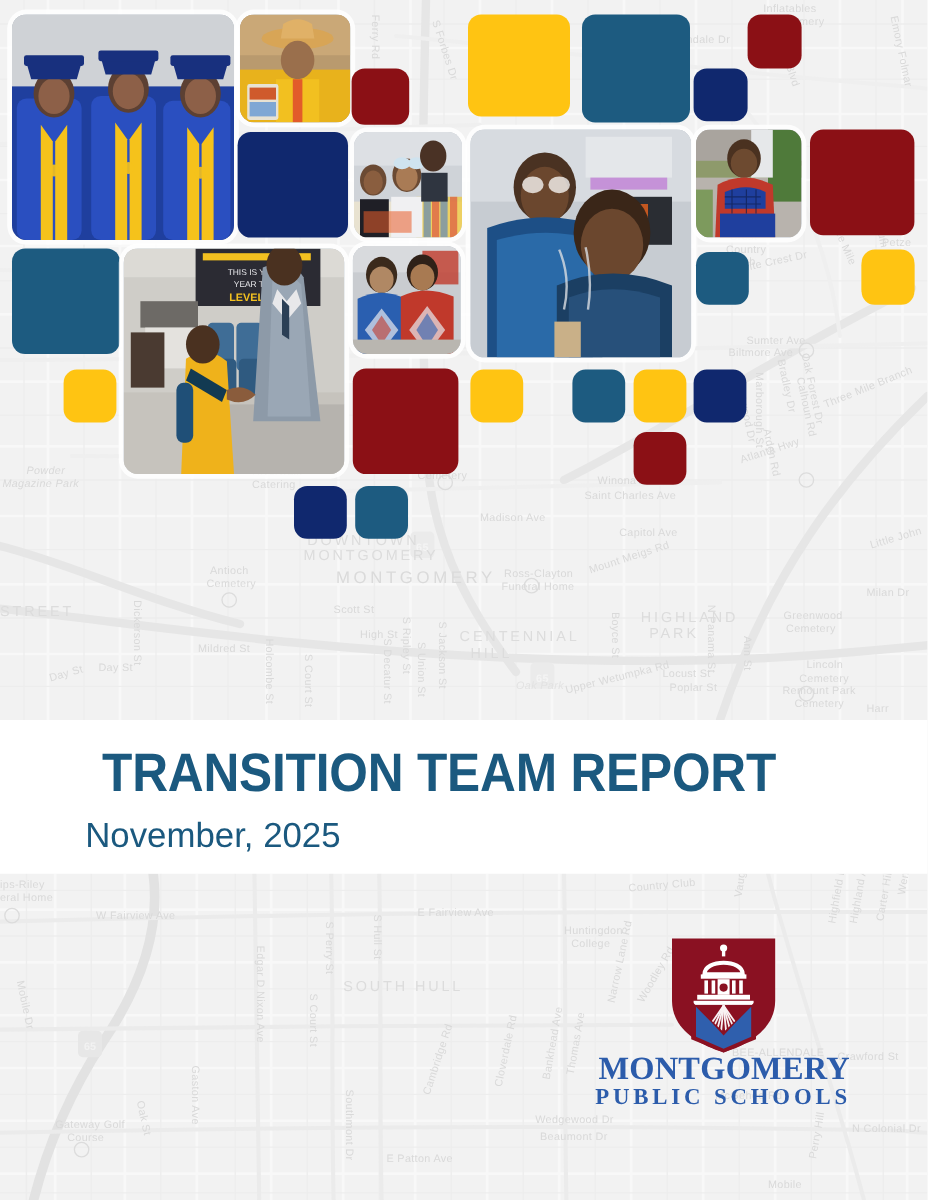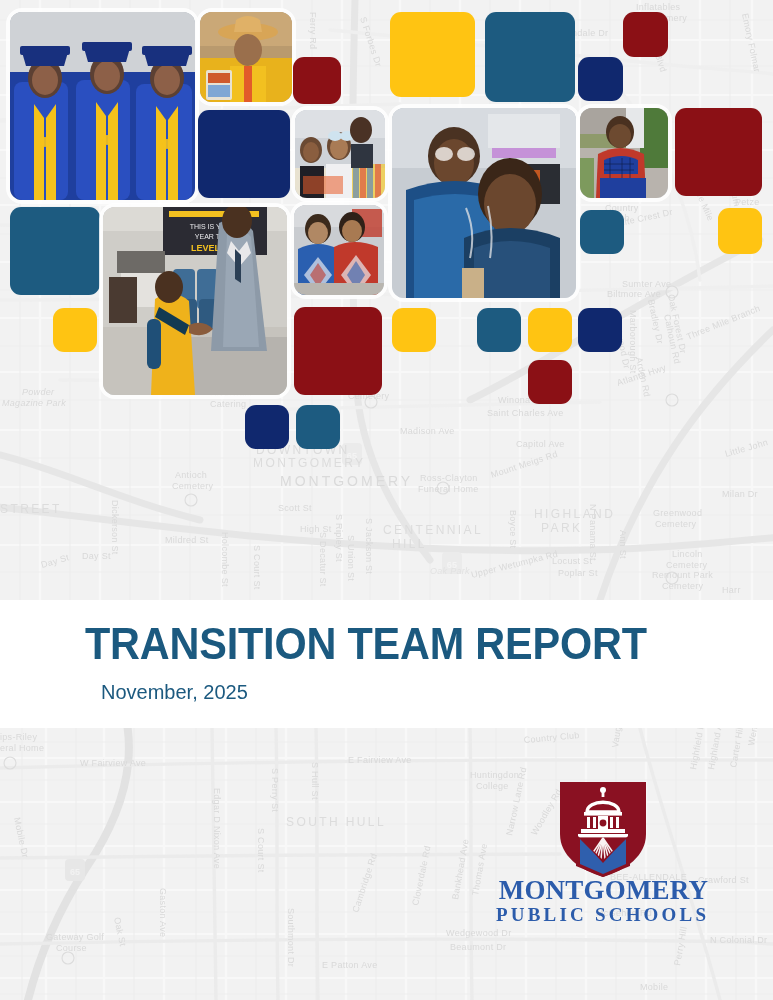--- a/index.html
+++ b/index.html
@@ -36,24 +36,24 @@
     color:#1b597f;
     font-family:"Liberation Sans", sans-serif;
     font-weight:bold;
     font-size:45px;
     letter-spacing:-0.2px;
     transform:scaleX(.92);
     transform-origin:left center;
     white-space:nowrap;
   }
   .subtitle{
-    position:absolute;left:101px;top:81px;
+    position:absolute;left:71px;top:81px;
     color:#1b597f;
     font-family:"Liberation Sans", sans-serif;
-    font-size:20px;
+    font-size:29px;
     white-space:nowrap;
   }
 
   
   .collage{position:absolute;left:0;top:0;width:773px;height:600px;z-index:4;}
   .tile{position:absolute;border-radius:12px;overflow:hidden;}
   .tile.sq{border-radius:11px;}
   .ph{position:absolute;border-radius:12px;overflow:hidden;background:#cfd6de;
       box-shadow:0 0 0 4px rgba(255,255,255,.85);}
   .ph .img{position:absolute;inset:0;}

